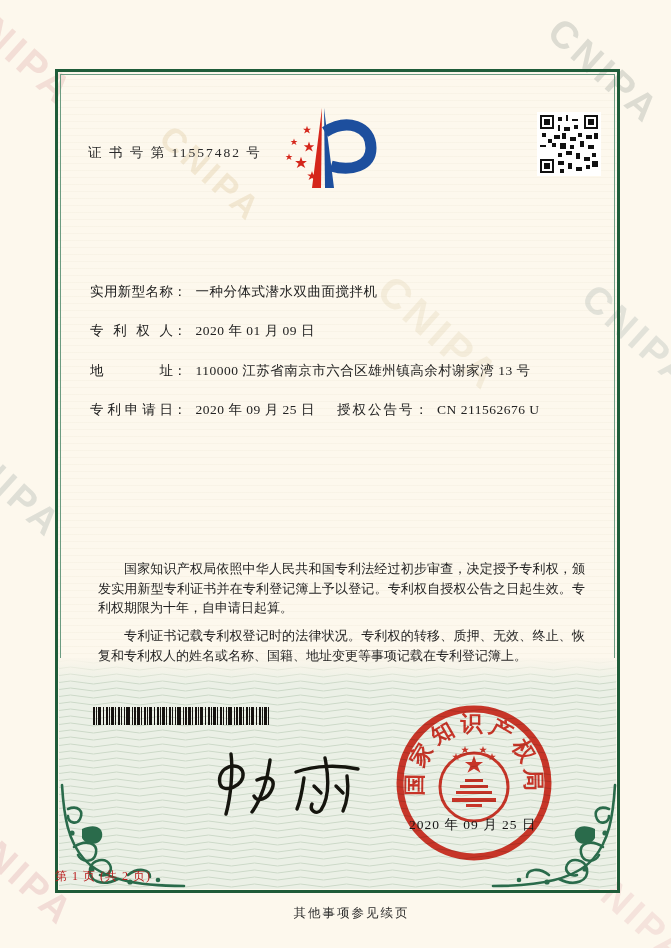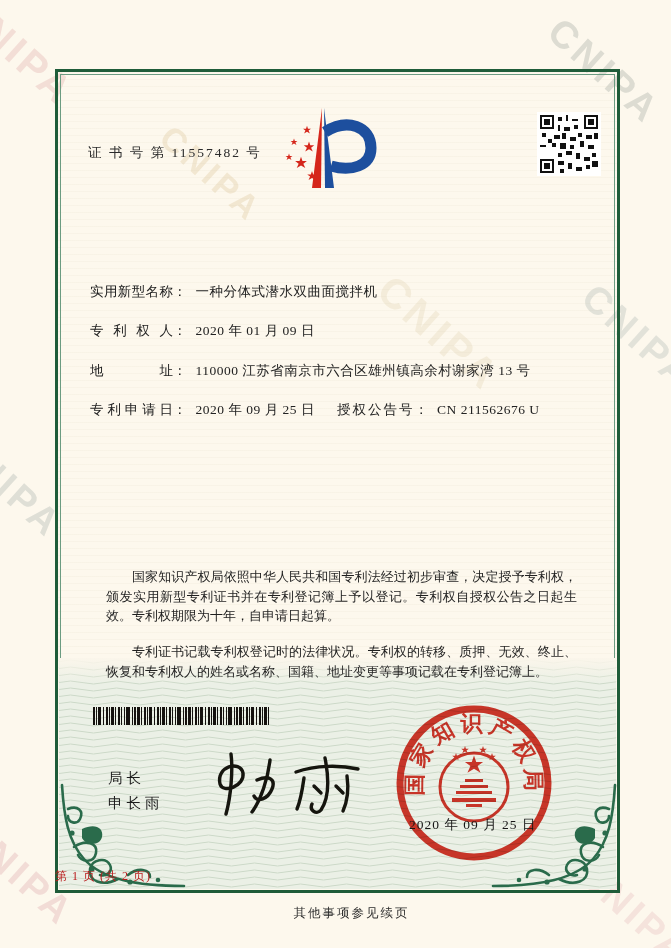--- a/index.html
+++ b/index.html
@@ -57,21 +57,21 @@
   .flabel{display:inline-block; width:83px; text-align:justify; text-align-last:justify; vertical-align:top;}
   .fcolon{display:inline-block; margin-right:9px;}
   .fvalue{letter-spacing:0.5px;}
   .fpair2{position:absolute; left:247px; display:inline-block;}
   .fpair2 .flabel{width:auto; letter-spacing:2px;}
 
   .paras{
     position:absolute; left:90px; top:551px; width:503px; z-index:3;
     font-size:13px; line-height:19.7px; text-align:justify; color:#1f1f1f;
   }
-  .paras p{margin:16px; text-indent:2em;}
+  .paras p{margin:8px; text-indent:2em;}
 
   .barcode{position:absolute; left:93px; top:707px; z-index:3;}
 
   .signer{
     position:absolute; left:108px; top:766px; z-index:3;
     font-family:"Liberation Sans","DejaVu Sans",sans-serif;
     font-size:14.5px; color:#1c1c1c; letter-spacing:4px; line-height:25px;
   }
   .signature{position:absolute; left:196px; top:748px; z-index:3;}
 
@@ -205,24 +205,20 @@
 
   <div class="paras">
     <p>国家知识产权局依照中华人民共和国专利法经过初步审查，决定授予专利权，颁发实用新型专利证书并在专利登记簿上予以登记。专利权自授权公告之日起生效。专利权期限为十年，自申请日起算。</p>
     <p>专利证书记载专利权登记时的法律状况。专利权的转移、质押、无效、终止、恢复和专利权人的姓名或名称、国籍、地址变更等事项记载在专利登记簿上。</p>
   </div>
 
   <svg class="barcode" width="176" height="18" viewBox="0 0 176 18">
     <path d="M0 9 H176" stroke="#15120f" stroke-width="18" stroke-dasharray="2 1 1 1 3 2 1 2 2 1 1 1 3 1 1 2 2 1 1 2 1 1 4 2 1 1 2 1 3 1 1 2"></path>
   </svg>
 
-  <div class="signer">
-    <div>局长</div>
-    <div>申长雨</div>
-  </div>
 
   <svg class="signature" width="190" height="76" viewBox="0 0 190 76">
     <g fill="none" stroke="#15150e" stroke-width="3.4" stroke-linecap="round" stroke-linejoin="round">
       <path d="M24 36 C20 18 44 12 47 25 C49 38 27 46 24 36"></path>
       <path d="M35 6 C37 22 35 48 30 66"></path>
       <path d="M74 12 C72 30 65 52 56 64"></path>
       <path d="M61 32 C73 27 80 31 76 41 C72 51 61 55 58 48"></path>
       <path d="M100 24 C120 17 144 17 162 21"></path>
       <path d="M129 10 C133 30 133 50 125 62 C121 67 113 63 116 56"></path>
       <path d="M108 30 C106 44 104 54 101 61"></path>

